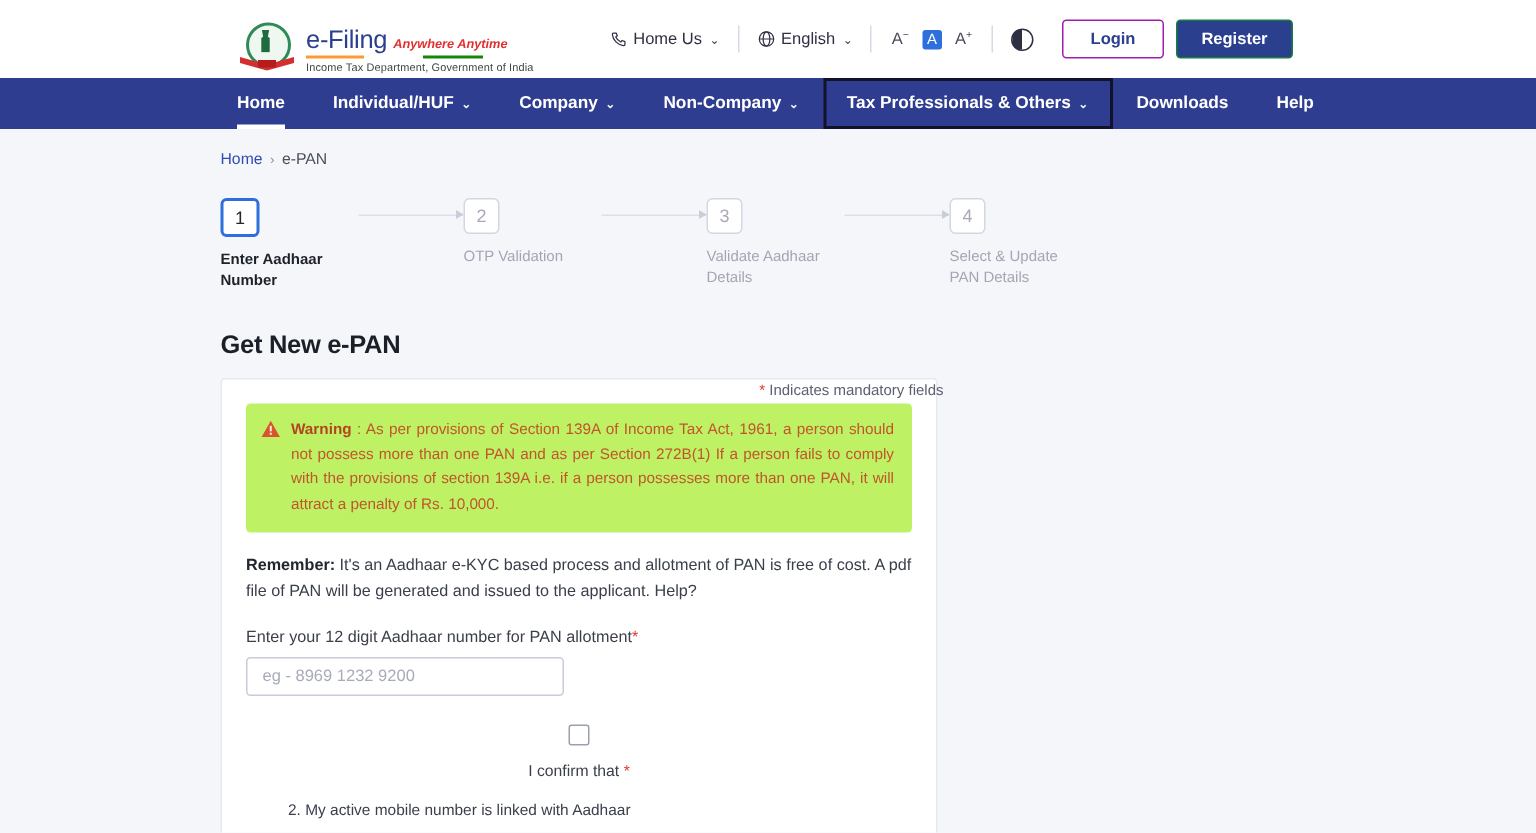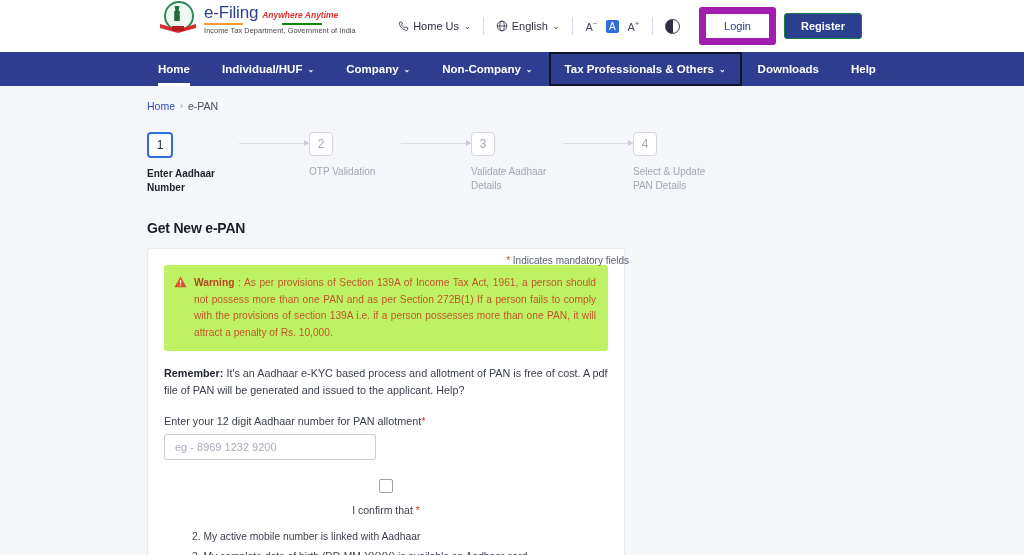--- a/index.html
+++ b/index.html
@@ -13,21 +13,21 @@
     font-family: "Liberation Sans", sans-serif;
     color: #333;
     overflow: hidden;
   }
 
   
   .top-header {
     height: 52px;
     background: #ffffff;
     display: flex;
-    align-items: flex-start;
+    align-items: flex-end;
     position: relative;
   }
   .logo-block {
     display: flex;
     align-items: center;
     margin-left: 158px;
   }
   .emblem {
     width: 40px;
     height: 38px;
@@ -140,25 +140,25 @@
     font-size: 10px;
   }
   .contrast {
     width: 13px; height: 13px;
     border-radius: 50%;
     border: 1.5px solid #2f2f44;
     background: linear-gradient(to right, #2f2f44 50%, #ffffff 50%);
     cursor: pointer;
   }
   .btn-login {
-    border: 7px solid #a21caf;
+    border: 1px solid #a21caf;
     background: #fff;
     color: #2b3f8f;
     font-size: 11px;
-    font-weight: normal;
+    font-weight: bold;
     padding: 6px 18px;
     border-radius: 3px;
     margin-left: 10px;
     cursor: pointer;
     font-family: "Liberation Sans", sans-serif;
   }
   .btn-register {
     border: 1px solid #15803d;
     background: #2b3f8f;
     color: #fff;
@@ -281,21 +281,21 @@
     border-left: 5px solid #c9cdd8;
   }
 
   
   .title-row {
     margin-top: 26px;
     width: 480px;
     position: relative;
   }
   h1.page-title {
-    font-size: 14px;
+    font-size: 17px;
     margin: 0;
     color: #1b1f27;
     font-weight: bold;
     letter-spacing: -0.2px;
   }
   .mandatory {
     position: absolute;
     right: -2px;
     top: 35px;
     font-size: 10px;

